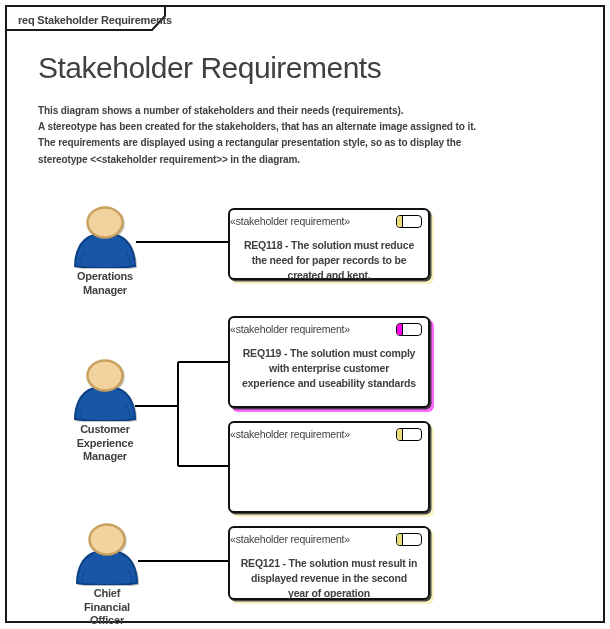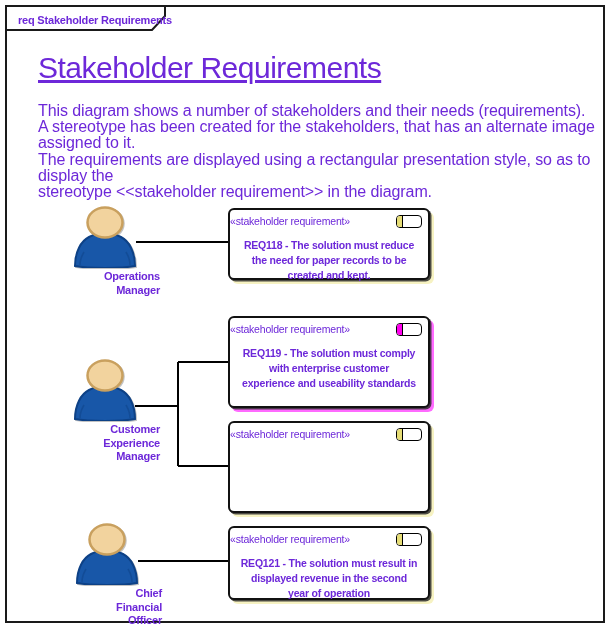--- a/index.html
+++ b/index.html
@@ -1,37 +1,37 @@
 <!DOCTYPE html>
 <html style="--frame_border: #1a1a1a; --status_yellow: #e6dd76; --halo_yellow: #f6f2c2; --status_magenta: #ff00ee; --halo_magenta: #ff6bff; --actor_head: #f2d39e; --actor_head_stroke: #c9a05e; --actor_body: #1857a8; --actor_body_stroke: #0d4186;"><head>
 <meta charset="utf-8">
 <style>
   html,body{margin:0;padding:0;background:#ffffff;}
   .canvas{
     position:relative;width:610px;height:629px;background:#fff;overflow:hidden;
-    font-family:"Liberation Sans", sans-serif;color:#6d28d9;
+    font-family:"Liberation Sans", sans-serif;color:#404040;
   }
   
   .frame{
     position:absolute;left:5px;top:5px;width:600px;height:618px;
     border:2px solid #1a1a1a;box-sizing:border-box;background:#fff;
   }
   .frame-tab{position:absolute;left:5px;top:5px;width:170px;height:28px;}
   .frame-tab-text{
     position:absolute;left:13px;top:9px;font-size:11px;font-weight:bold;
     letter-spacing:-0.2px;white-space:nowrap;
   }
   
   .title{
     position:absolute;left:38px;top:51px;font-size:30px;font-weight:400;
-    letter-spacing:-0.5px;white-space:nowrap;text-decoration:underline;
+    letter-spacing:-0.5px;white-space:nowrap;
   }
   .desc{
     position:absolute;left:38px;top:103px;width:560px;
-    font-size:16px;line-height:16.2px;white-space:pre-line;letter-spacing:-0.1px;
+    font-size:10px;line-height:16.2px;white-space:pre-line;letter-spacing:-0.1px;font-weight:bold;
   }
   
   .connectors{position:absolute;left:0;top:0;z-index:1;}
   .connectors line{stroke:#000;stroke-width:2;}
   
   .req{
     position:absolute;width:202px;background:#fff;border:2px solid #111;
     border-radius:6px;box-sizing:border-box;z-index:2;
     box-shadow:1.5px 1.5px 0 0 rgba(45,45,45,.85), 4px 4px 0 0 var(--halo);
   }
@@ -46,21 +46,21 @@
   }
   .status-icon{
     position:absolute;right:6px;top:5px;width:26px;height:13px;background:#fff;
     border:1.5px solid #000;border-radius:4px;overflow:hidden;box-sizing:border-box;
   }
   .status-bar{
     position:absolute;left:0;top:0;bottom:0;width:5px;
     background:var(--bar);border-right:1.5px solid #000;
   }
   
-  .actor{position:absolute;width:110px;z-index:2;text-align:right;}
+  .actor{position:absolute;width:110px;z-index:2;text-align:center;}
   .actor svg{display:block;margin:0 auto;filter:drop-shadow(1.5px 1.5px 0.6px rgba(120,120,120,0.45));}
   .actor-label{
     margin-top:2px;font-size:11px;font-weight:bold;line-height:13.5px;
     white-space:pre-line;letter-spacing:-0.2px;
   }
 </style>
 </head>
 <body>
 
 <div class="canvas">

